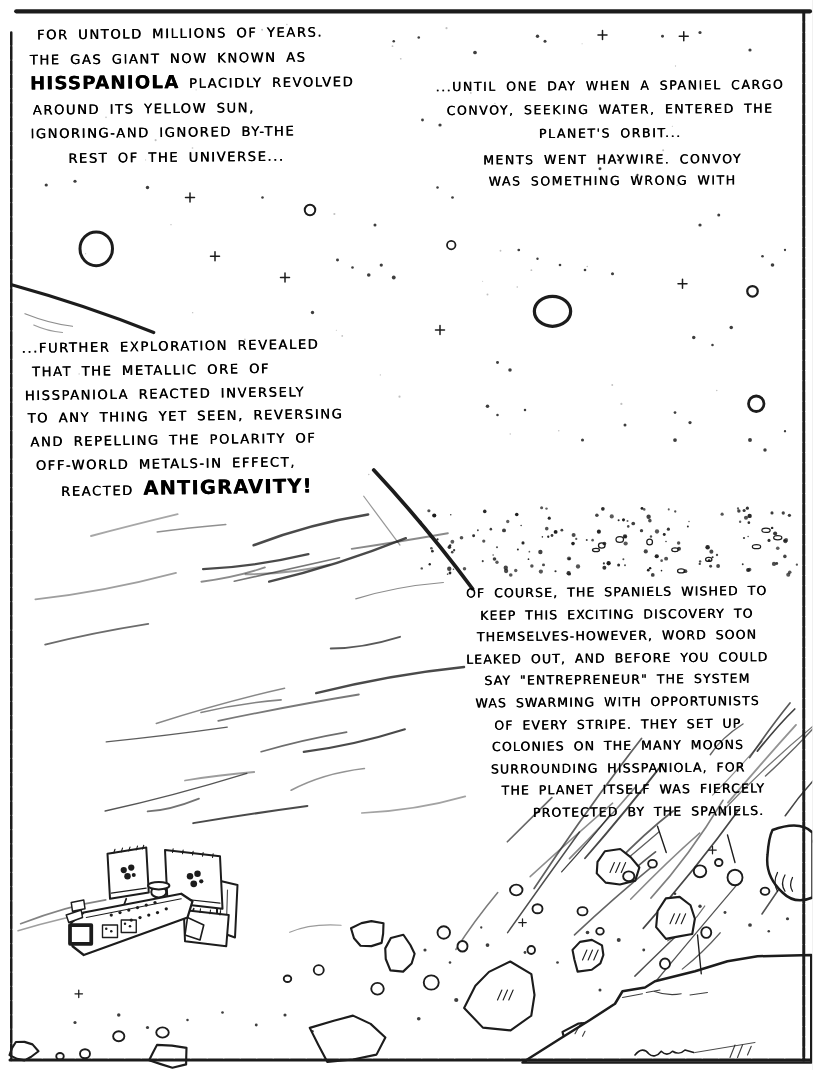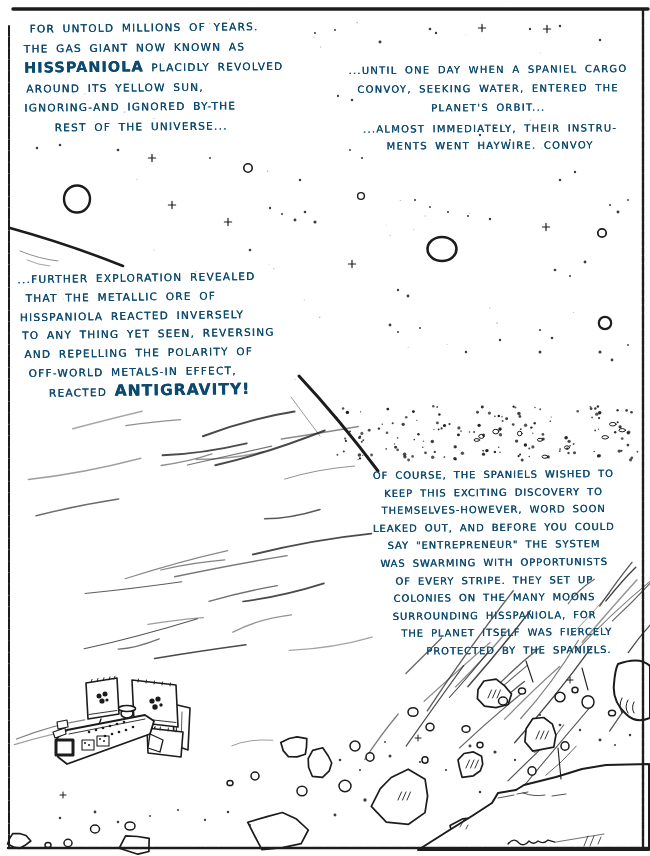--- a/index.html
+++ b/index.html
@@ -1,18 +1,18 @@
 <!DOCTYPE html>
 <html><head>
 <meta charset="utf-8">
 <style>
   html,body{margin:0;padding:0;background:#e8e8e8;}
   #page{
     position:relative;width:650px;height:856px;background:#ffffff;
-    overflow:hidden;font-family:"DejaVu Sans",sans-serif;color:#0c4a6e;
+    overflow:hidden;font-family:"DejaVu Sans",sans-serif;color:#000000;
   }
   #art{position:absolute;left:0;top:0;z-index:1;}
   .caption{
     position:absolute;z-index:2;font-size:10.5px;letter-spacing:1.25px;
     word-spacing:3px;line-height:19.5px;white-space:nowrap;
     text-shadow:0.35px 0 0 currentColor;
   }
   .caption .ln{white-space:nowrap;}
   .ctr{text-align:center;}
   #caption-1{left:24px;top:18px;width:312px;transform:rotate(-0.6deg);}
@@ -541,22 +541,22 @@
     <div class="ln" style="padding-left:30px">REST OF THE UNIVERSE...</div>
   </div>
 
   <div class="caption ctr" id="caption-2">
     <div class="ln">...UNTIL ONE DAY WHEN A SPANIEL CARGO</div>
     <div class="ln">CONVOY, SEEKING WATER, ENTERED THE</div>
     <div class="ln">PLANET'S ORBIT...</div>
   </div>
 
   <div class="caption ctr" id="caption-3">
-    <div class="ln">...ALMOST IMMEDIATELY, THEIR INSTRU-</div>
     <div class="ln">MENTS WENT HAYWIRE. CONVOY</div>
+    <div class="ln">WAS SOMETHING WRONG WITH</div>
   </div>
 
   <div class="caption" id="caption-4">
     <div class="ln">...FURTHER EXPLORATION REVEALED</div>
     <div class="ln" style="padding-left:8px">THAT THE METALLIC ORE OF</div>
     <div class="ln" style="padding-left:2px">HISSPANIOLA REACTED INVERSELY</div>
     <div class="ln" style="padding-left:4px">TO ANY THING YET SEEN, REVERSING</div>
     <div class="ln" style="padding-left:6px">AND REPELLING THE POLARITY OF</div>
     <div class="ln" style="padding-left:10px">OFF-WORLD METALS-IN EFFECT,</div>
     <div class="ln" style="padding-left:30px"><span>REACTED </span><span class="big2">ANTIGRAVITY!</span></div>

